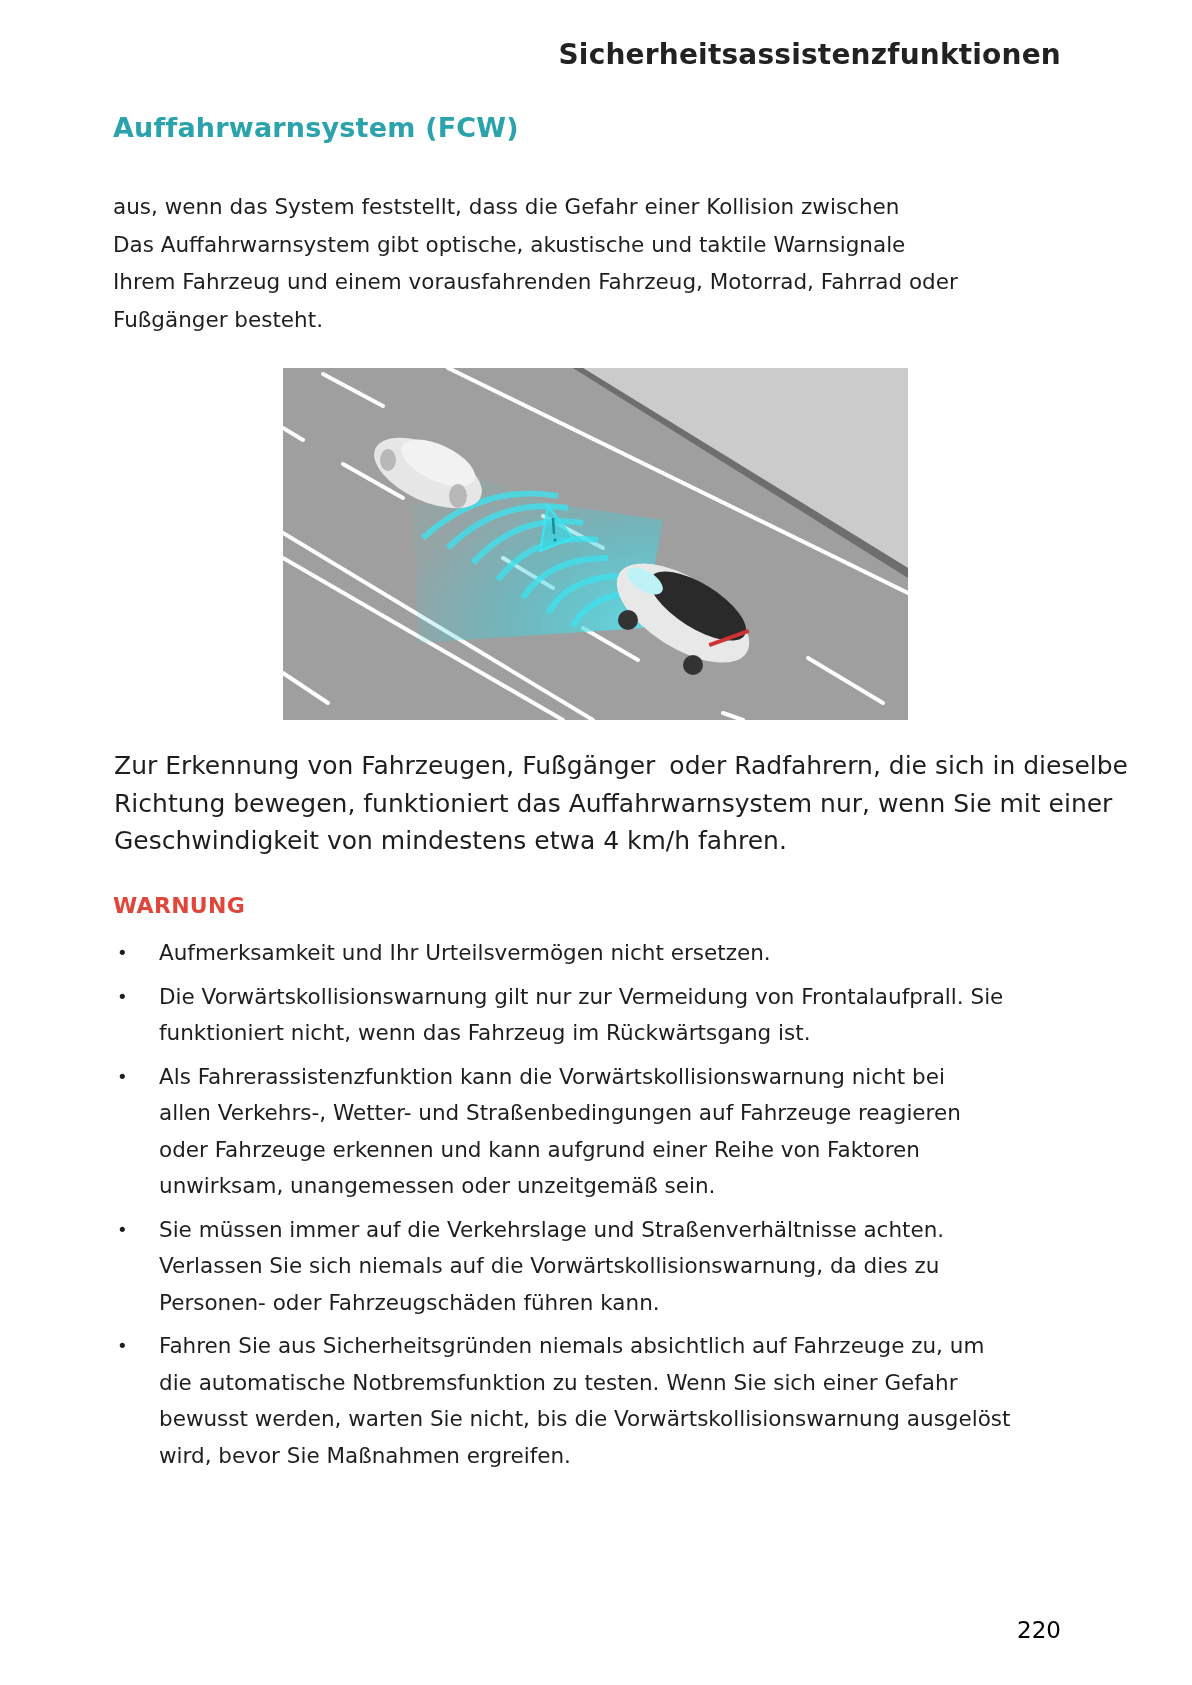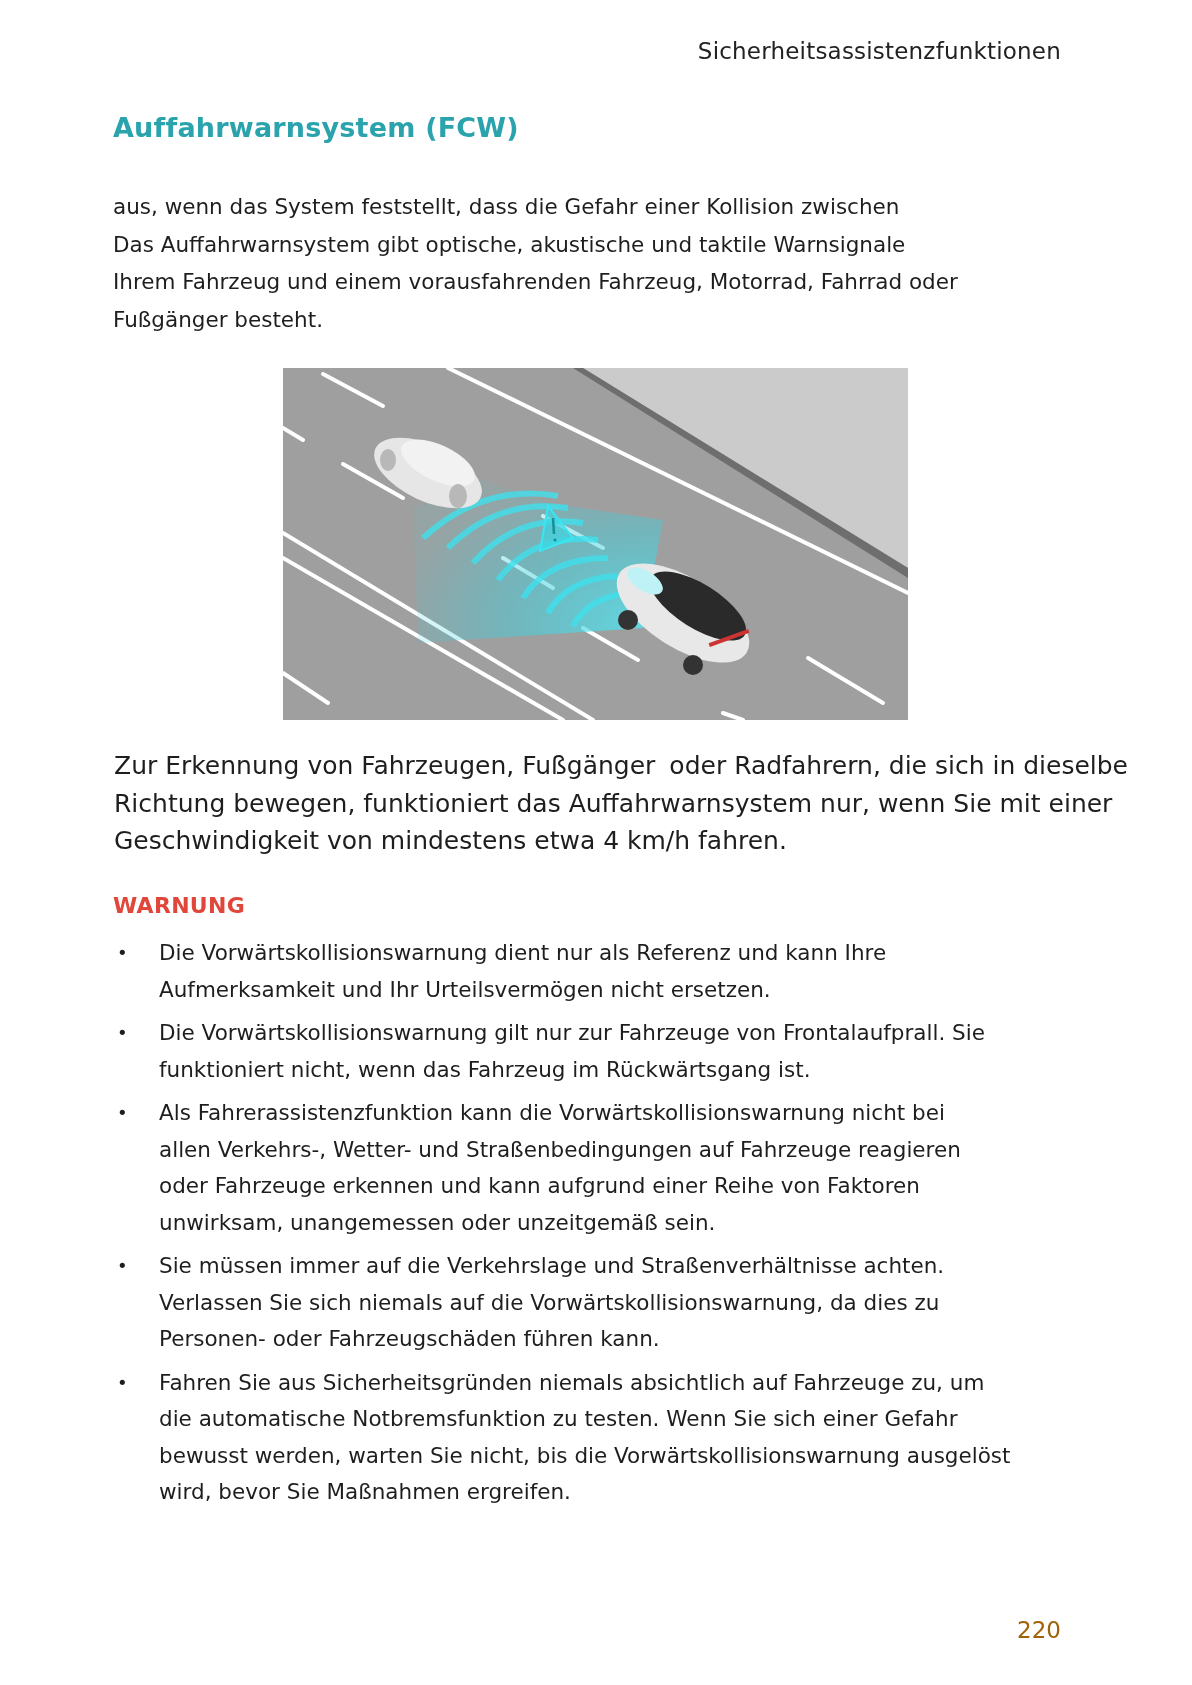--- a/index.html
+++ b/index.html
@@ -3,22 +3,22 @@
   <meta charset="utf-8">
   <style>
     html, body { margin: 0; padding: 0; background: #ffffff; }
     body {
       width: 1192px; height: 1685px; position: relative; overflow: hidden;
       font-family: "DejaVu Sans", "Liberation Sans", sans-serif;
       color: #1a1a1a;
     }
     .running-header {
       position: absolute; top: 38px; right: 131px;
-      font-size: 23px; letter-spacing: 0.2px; color: #222;
-      font-weight: 400;
+      font-size: 28px; letter-spacing: 0.2px; color: #222;
+      font-weight: 700;
     }
     .page-title {
       position: absolute; left: 113px; top: 112px; margin: 0;
       font-size: 27px; font-weight: bold; color: #2aa3ad;
       letter-spacing: 0.2px;
     }
     .intro {
       position: absolute; left: 113px; top: 188px; width: 960px; margin: 0;
       font-size: 21.5px; line-height: 37.5px; color: #1e1e1e;
     }
@@ -40,21 +40,21 @@
     .warning-list { position: absolute; left: 113px; top: 935px; width: 1000px; margin: 0; padding: 0; list-style: none; }
     .bullet {
       position: relative; padding-left: 46px; margin: 0 0 7px 0;
       font-size: 21.5px; line-height: 36.5px; color: #1e1e1e;
     }
     .bullet .dot {
       position: absolute; left: 4px; top: 0; font-size: 18px; line-height: 36.5px;
     }
     .page-number {
       position: absolute; right: 131px; top: 1617px;
-      font-size: 23px; color: #a16207;
+      font-size: 23px; color: #000000;
     }
   </style>
 </head>
 <body>
 
 <div class="running-header">Sicherheitsassistenzfunktionen</div>
 
 <h1 class="page-title">Auffahrwarnsystem (FCW)</h1>
 
 <p class="intro">
@@ -134,26 +134,25 @@
   <span class="line"><span>Zur Erkennung von Fahrzeugen, Fußgänger</span><span class="gap"></span><span>oder Radfahrern, die sich in dieselbe</span></span>
   <span class="line">Richtung bewegen, funktioniert das Auffahrwarnsystem nur, wenn Sie mit einer</span>
   <span class="line">Geschwindigkeit von mindestens etwa 4 km/h fahren.</span>
 </p>
 
 <h2 class="warning-label">WARNUNG</h2>
 
 <ul class="warning-list">
   <li class="bullet">
     <span class="dot">•</span>
-    <span class="line">Die Vorwärtskollisionswarnung dient nur als Referenz und kann Ihre</span>
     <span class="line">Aufmerksamkeit und Ihr Urteilsvermögen nicht ersetzen.</span>
   </li>
   <li class="bullet">
     <span class="dot">•</span>
-    <span class="line">Die Vorwärtskollisionswarnung gilt nur zur Fahrzeuge von Frontalaufprall. Sie</span>
+    <span class="line">Die Vorwärtskollisionswarnung gilt nur zur Vermeidung von Frontalaufprall. Sie</span>
     <span class="line">funktioniert nicht, wenn das Fahrzeug im Rückwärtsgang ist.</span>
   </li>
   <li class="bullet">
     <span class="dot">•</span>
     <span class="line">Als Fahrerassistenzfunktion kann die Vorwärtskollisionswarnung nicht bei</span>
     <span class="line">allen Verkehrs-, Wetter- und Straßenbedingungen auf Fahrzeuge reagieren</span>
     <span class="line">oder Fahrzeuge erkennen und kann aufgrund einer Reihe von Faktoren</span>
     <span class="line">unwirksam, unangemessen oder unzeitgemäß sein.</span>
   </li>
   <li class="bullet">

